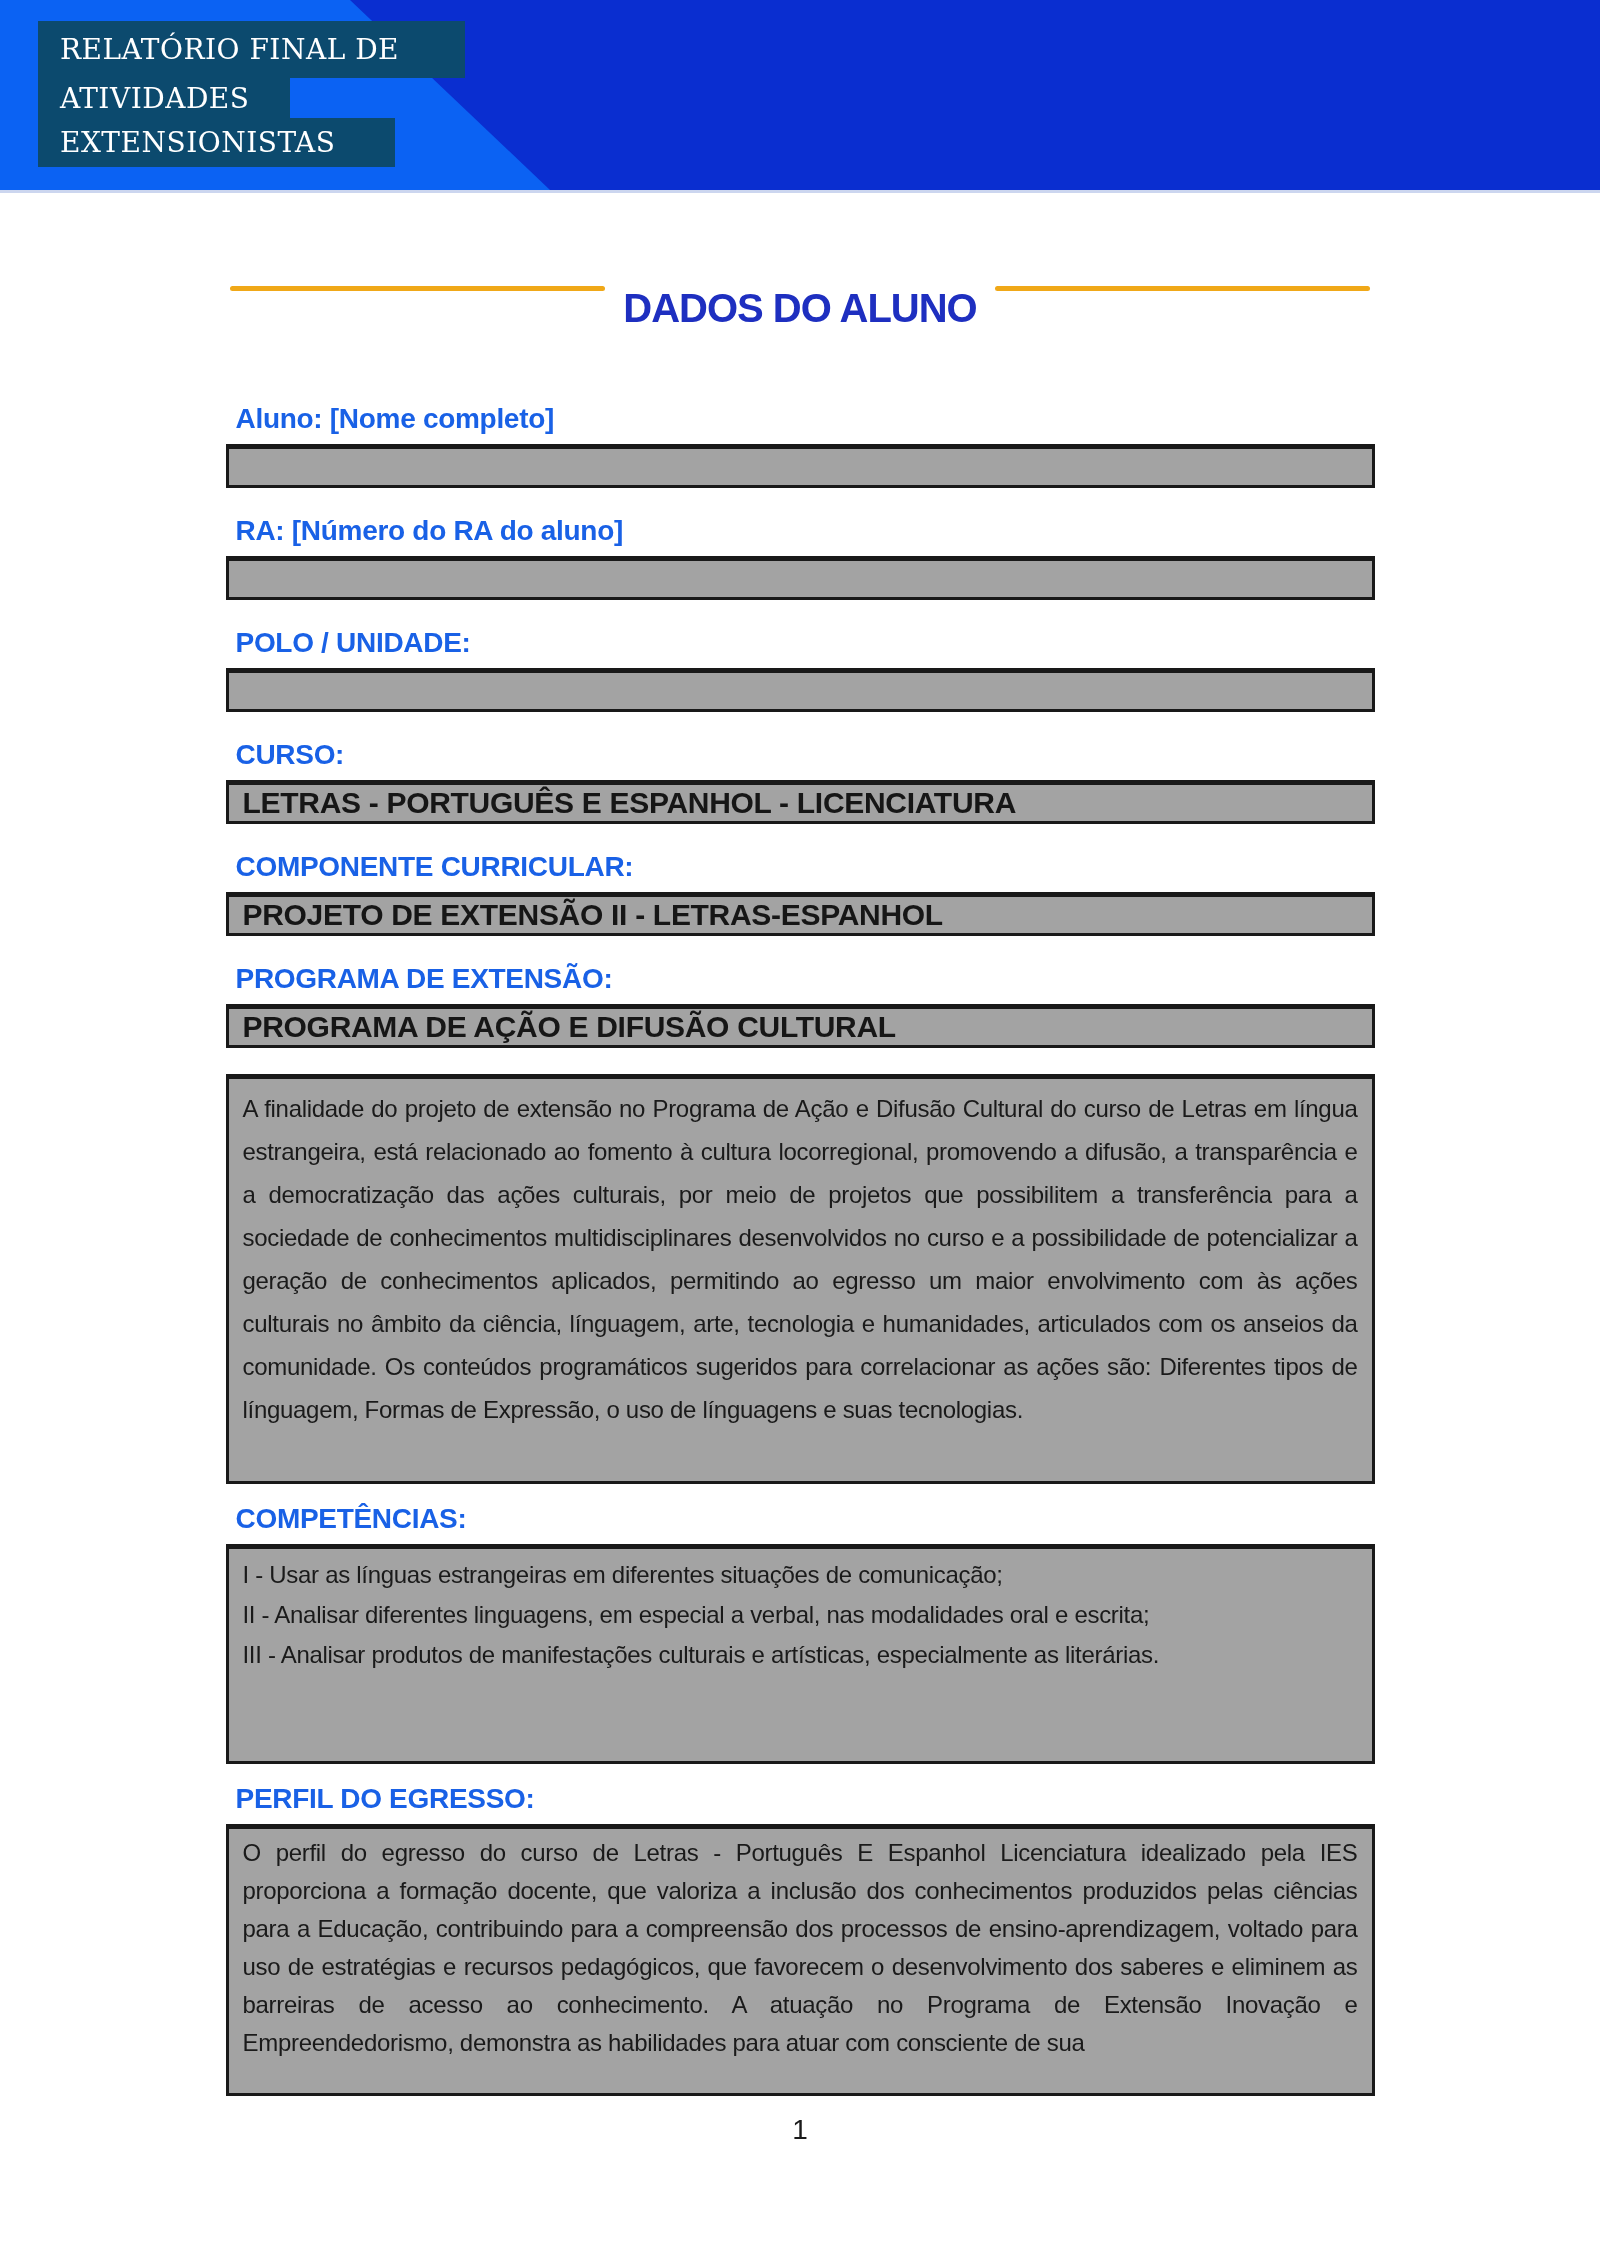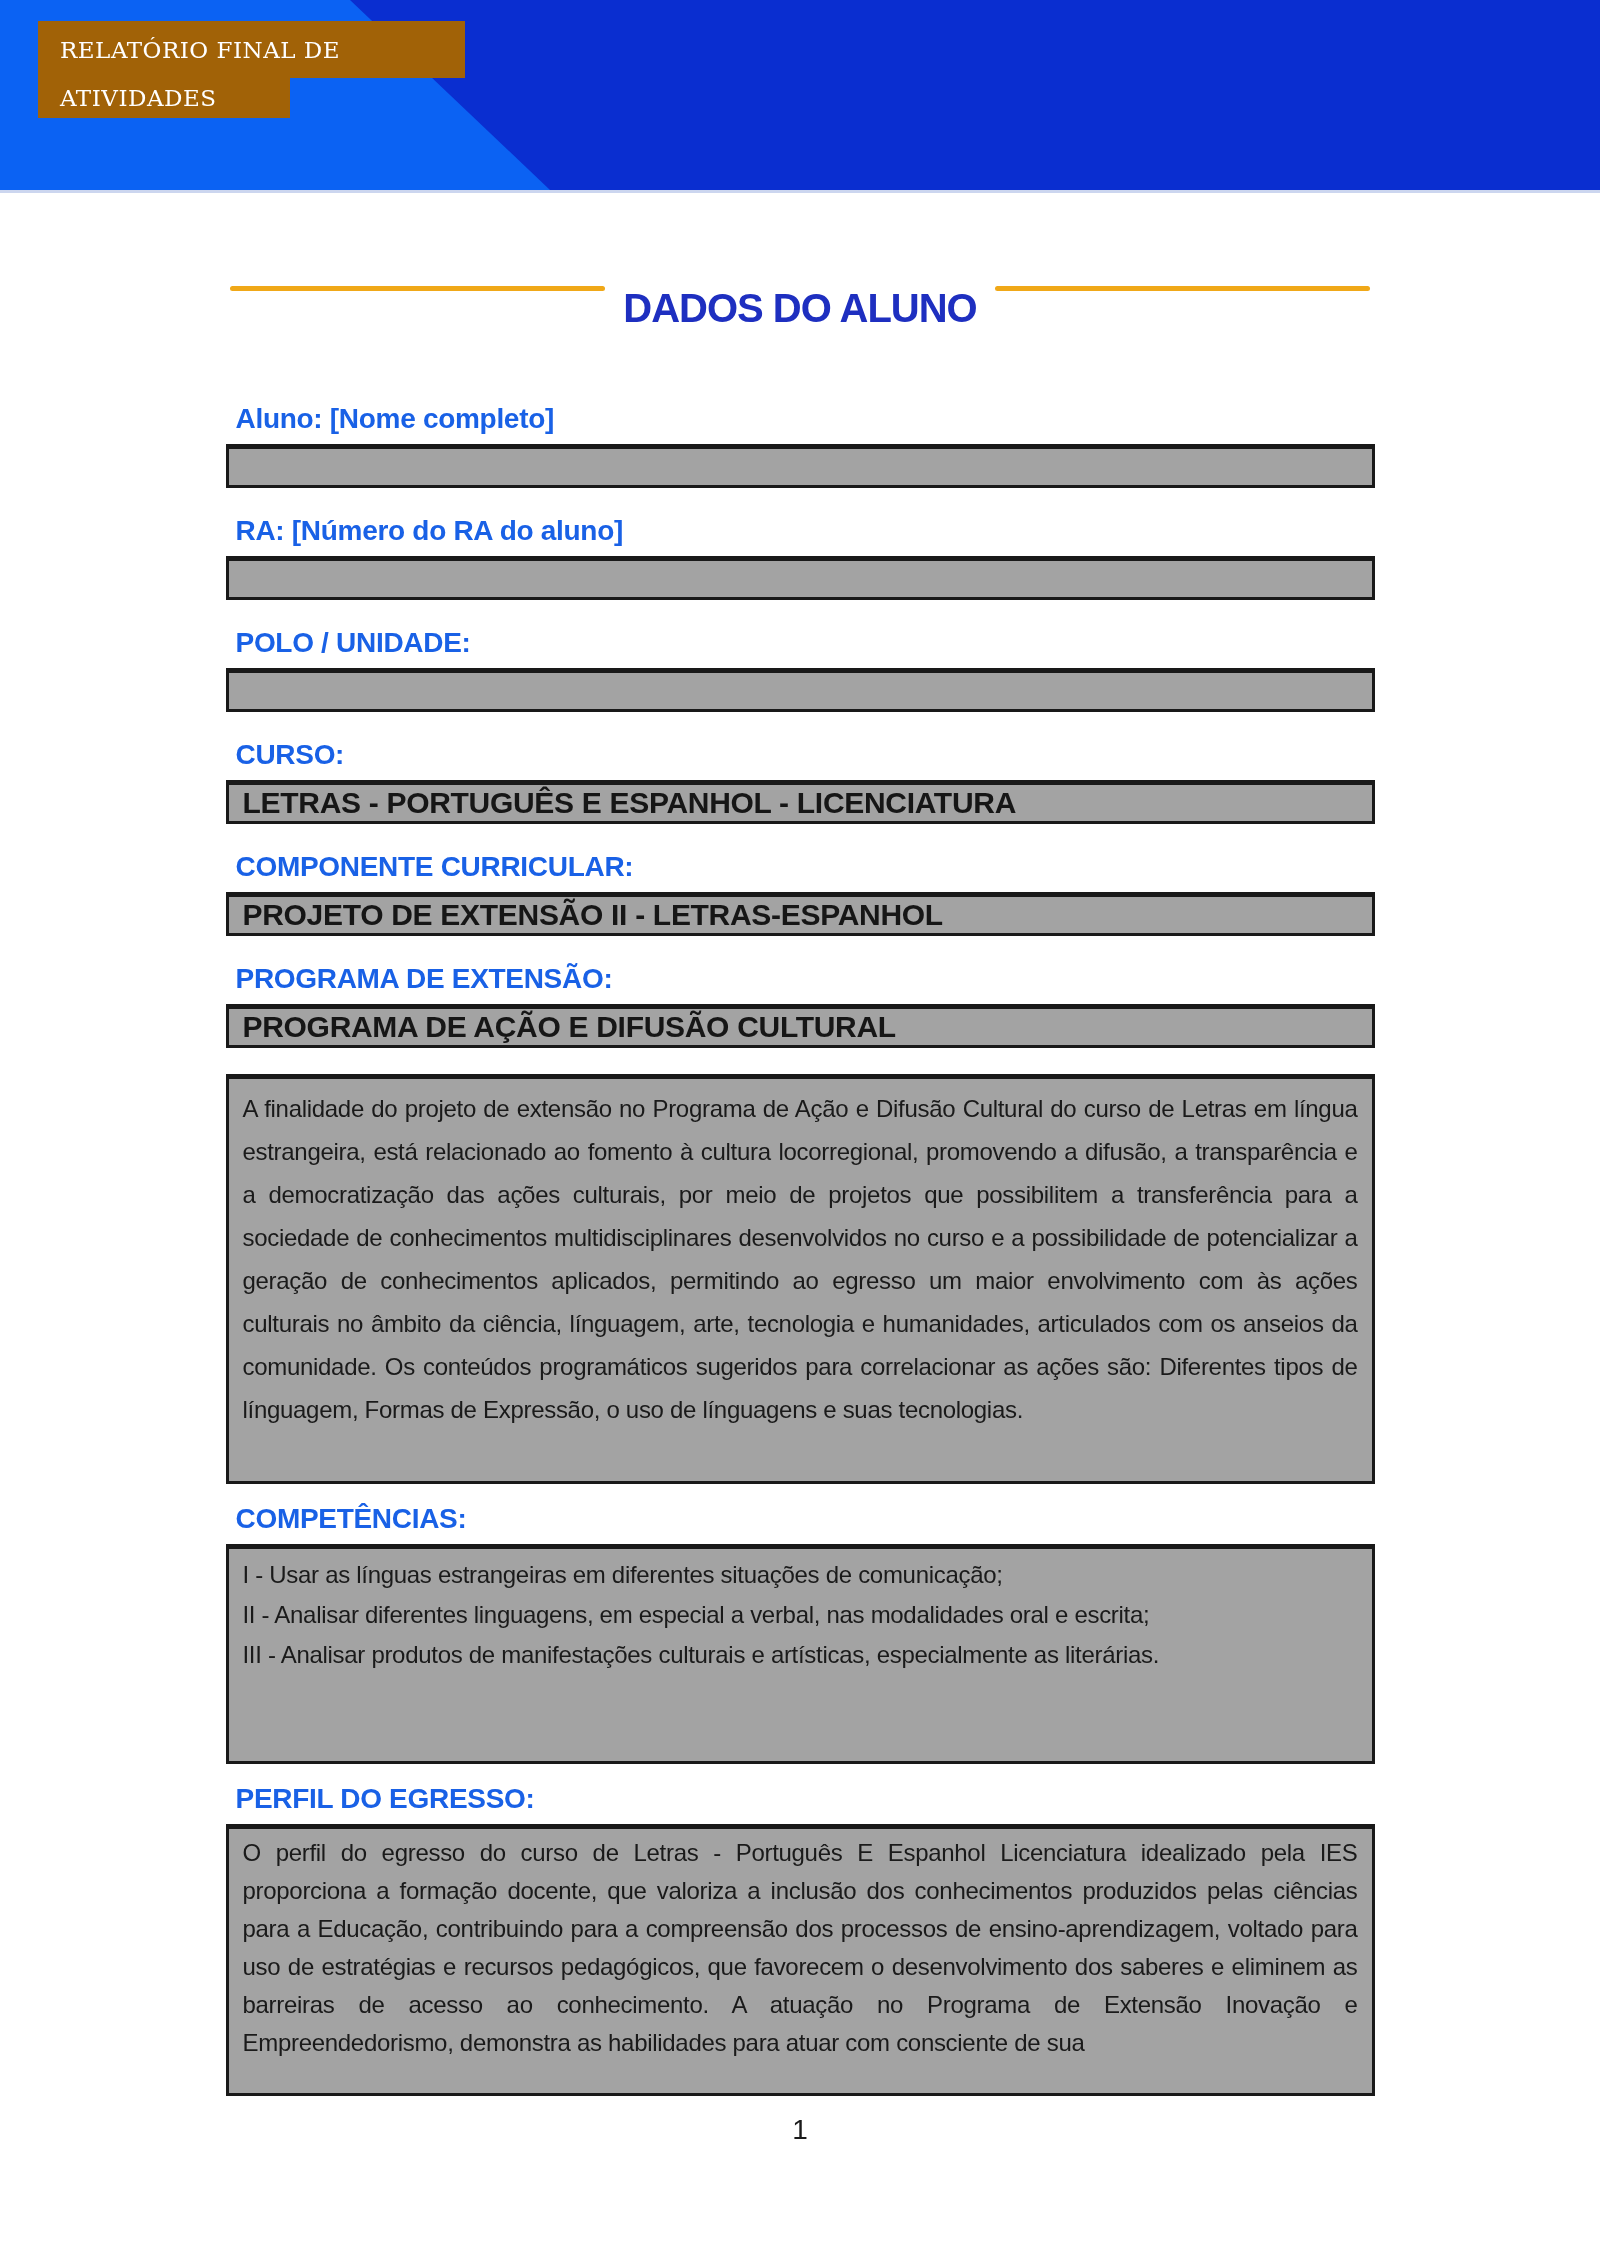--- a/index.html
+++ b/index.html
@@ -5,22 +5,22 @@
   html,body{margin:0;padding:0;}
   body{
     width:1600px;height:2263px;background:#ffffff;position:relative;overflow:hidden;
     font-family:"Liberation Sans", sans-serif;
   }
   
   .header{position:relative;height:190px;background:#0b62f3;border-bottom:3px solid #ccd6ef;}
   .header-dark{position:absolute;top:0;left:0;width:1600px;height:190px;background:#0a2ed0;
     clip-path:polygon(350px 0, 1600px 0, 1600px 190px, 550px 190px);}
   .banner{position:absolute;top:21px;left:38px;z-index:2;}
-  .banner-row{background:#a16207;color:#ffffff;font-family:"DejaVu Serif", serif;
-    display:flex;align-items:center;padding-left:22px;font-size:23px;letter-spacing:0.5px;}
+  .banner-row{background:#0c4a6e;color:#ffffff;font-family:"DejaVu Serif", serif;
+    display:flex;align-items:center;padding-left:22px;font-size:28px;letter-spacing:0.5px;}
   .banner-row.r1{height:57px;width:405px;}
   .banner-row.r2{height:40px;width:230px;}
   .banner-row.r3{height:49px;width:335px;}
   
   .title-row{margin-top:93px;display:flex;align-items:flex-start;justify-content:center;gap:18px;height:44px;}
   .title-line{width:375px;height:5px;background:#f0a818;border-radius:3px;}
   .title-text{font-size:40px;font-weight:bold;color:#1e2fc0;letter-spacing:-1px;white-space:nowrap;}
   
   .content{width:1149px;margin:72px auto 13px auto;}
   .field{margin-bottom:26px;}
@@ -40,20 +40,21 @@
   .page-number{margin-top:14px;text-align:center;font-size:28px;color:#1a1a1a;}
 </style>
 </head>
 <body>
 
 <div class="header">
   <div class="header-dark"></div>
   <div class="banner">
     <div class="banner-row r1">RELATÓRIO FINAL DE</div>
     <div class="banner-row r2">ATIVIDADES</div>
+    <div class="banner-row r3">EXTENSIONISTAS</div>
   </div>
 </div>
 
 <div class="title-row">
   <div class="title-line"></div>
   <div class="title-text">DADOS DO ALUNO</div>
   <div class="title-line"></div>
 </div>
 
 <div class="content">

